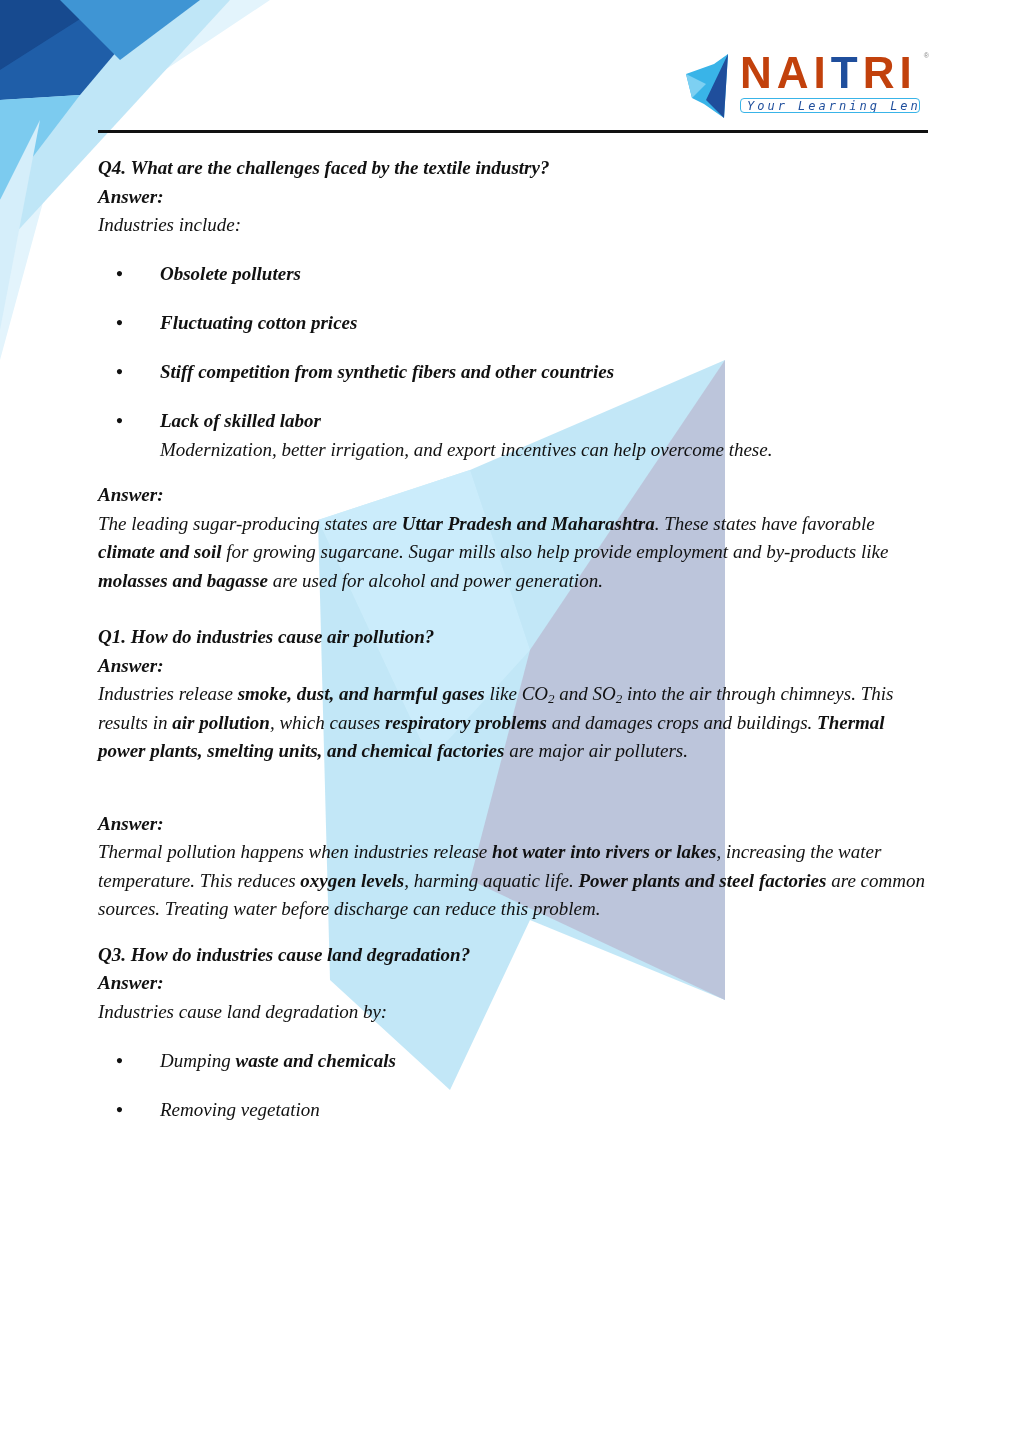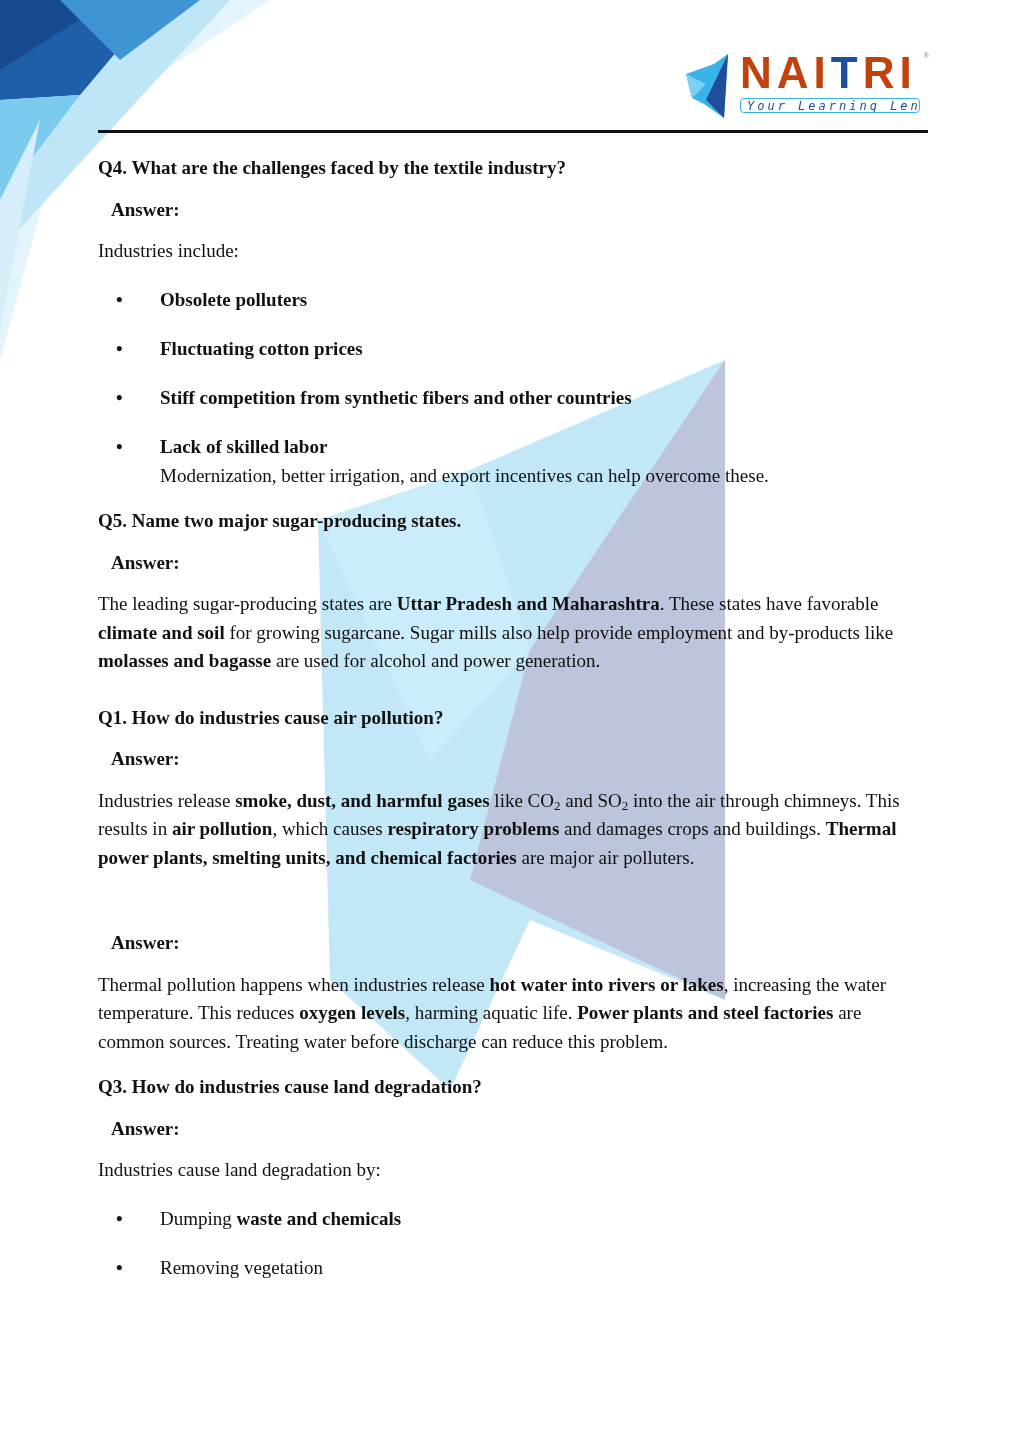--- a/index.html
+++ b/index.html
@@ -22,23 +22,23 @@
     .logo-word .c2 { color: #1f4e9c; }
     .logo-reg { position: absolute; right: 0; top: 2px; font-size: 7px; color: #888; font-family: "Liberation Sans", sans-serif; }
     .logo-tag {
       position: absolute; left: 56px; top: 48px; width: 180px; height: 15px;
       border: 1.5px solid #39b4e8; border-radius: 4px;
       font-family: "DejaVu Sans Mono", monospace; font-style: italic;
       font-size: 12px; letter-spacing: 3px; color: #1f4e9c; line-height: 15px; padding-left: 6px;
       box-sizing: border-box; white-space: nowrap; overflow: hidden;
     }
     .header-rule { position: absolute; left: 98px; top: 130px; width: 830px; height: 3px; background: #111; z-index: 2; }
-    .content { position: absolute; left: 98px; top: 154px; width: 830px; z-index: 2; font-size: 19px; line-height: 28.5px; }
+    .content { position: absolute; left: 98px; top: 154px; width: 830px; z-index: 2; font-size: 19px; line-height: 28.5px; font-style: italic; }
     .q { font-weight: bold; margin: 0; }
-    .ans-label { font-weight: bold; margin: 13px; }
+    .ans-label { font-weight: bold; margin: 0; }
     .p { margin: 0; }
     ul.bul { list-style: none; margin: 0; padding: 0; }
     ul.bul li { position: relative; padding-left: 62px; margin-top: 20.5px; }
     ul.bul li .dot { position: absolute; left: 18px; top: 0; font-weight: bold; }
     .b { font-weight: bold; }
     .section-title {
       font-weight: bold; font-size: 30px; line-height: 37px; margin: 0; text-transform: uppercase;
     }
     .gap-s { height: 14px; }
     .gap-m { height: 17px; }
@@ -89,21 +89,20 @@
       <li><span class="dot">•</span><span class="b">Obsolete polluters</span></li>
       <li><span class="dot">•</span><span class="b">Fluctuating cotton prices</span></li>
       <li><span class="dot">•</span><span class="b">Stiff competition from synthetic fibers and other countries</span></li>
       <li><span class="dot">•</span><span class="b">Lack of skilled labor</span><br><span>Modernization, better irrigation, and export incentives can help overcome these.</span></li>
     </ul>
   </div>
 
   <div class="gap-m"></div>
 
   <div>
-    <p class="q">Q5. Name two major sugar-producing states.</p>
     <p class="ans-label">Answer:</p>
     <p class="p"><span>The leading sugar-producing states are </span><span class="b">Uttar Pradesh and Maharashtra</span><span>. These states have favorable </span><span class="b">climate and soil</span><span> for growing sugarcane. Sugar mills also help provide employment and by-products like </span><span class="b">molasses and bagasse</span><span> are used for alcohol and power generation.</span></p>
   </div>
 
   <div class="gap-s"></div>
 
 
   <div class="gap-s"></div>
 
   <div>

